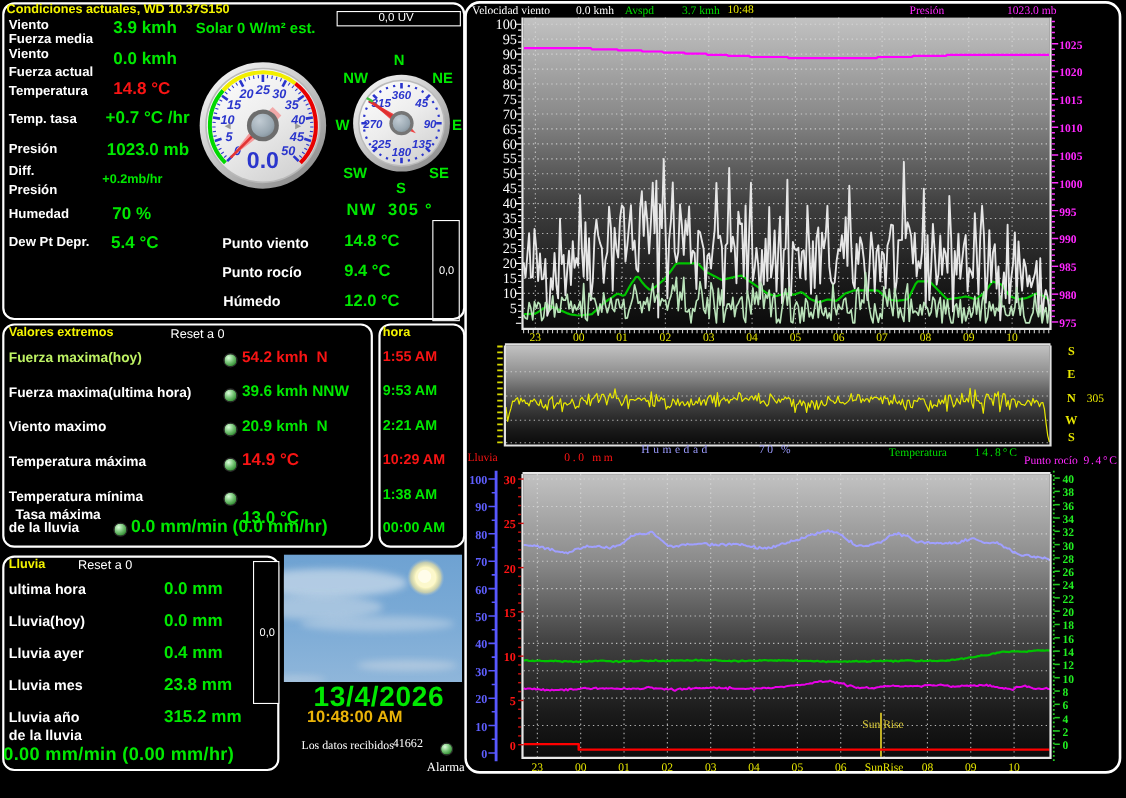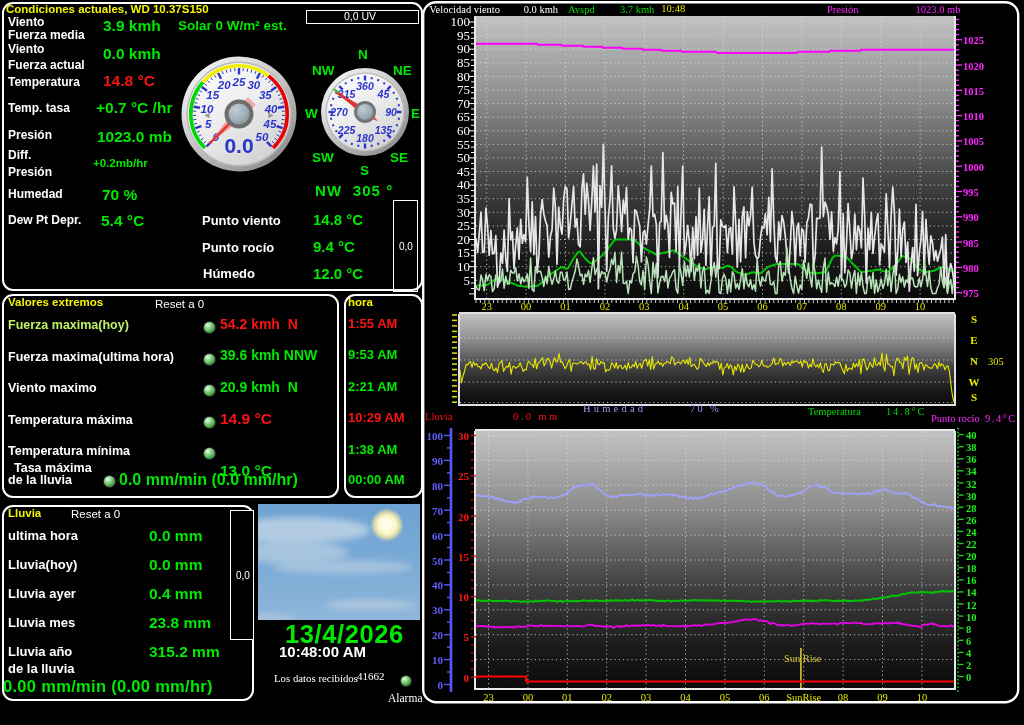--- a/index.html
+++ b/index.html
@@ -110,21 +110,21 @@
     <ellipse cx="40" cy="26" rx="72" ry="13" fill="#dce5ee" opacity="0.6" filter="url(#bl)"></ellipse>
     <ellipse cx="30" cy="48" rx="60" ry="11" fill="#d4dfe9" opacity="0.5" filter="url(#bl)"></ellipse>
     <ellipse cx="85" cy="63" rx="70" ry="7" fill="#d4dfe9" opacity="0.45" filter="url(#bl)"></ellipse>
     <ellipse cx="112" cy="101" rx="46" ry="5" fill="#ccd8e4" opacity="0.55" filter="url(#bl)"></ellipse>
     <ellipse cx="10" cy="114" rx="28" ry="4" fill="#ccd8e4" opacity="0.45" filter="url(#bl)"></ellipse>
     <circle cx="129" cy="21" r="17" fill="url(#sun)"></circle>
     <circle cx="129" cy="21" r="9.5" fill="#fcf8cc"></circle>
     <circle cx="128" cy="20" r="6" fill="#fffdea"></circle>
   </svg>
 <div style="position:absolute;left:285px;top:619.5px;font-size:25.5px;color:#00e800;font-weight:bold;font-family:'Liberation Sans',sans-serif;line-height:1.12;white-space:nowrap;letter-spacing:0.6px">13/4/2026</div>
-<div style="position:absolute;left:279px;top:644px;font-size:15px;color:#ffffff;font-weight:bold;font-family:'Liberation Sans',sans-serif;line-height:1.12;white-space:nowrap;">10:48:00 AM</div>
+<div style="position:absolute;left:279px;top:644px;font-size:15px;color:#eab308;font-weight:bold;font-family:'Liberation Sans',sans-serif;line-height:1.12;white-space:nowrap;">10:48:00 AM</div>
 <div style="position:absolute;left:274px;top:671.5px;font-size:10.8px;color:#fff;font-weight:normal;font-family:'Liberation Serif',serif;line-height:1.12;white-space:nowrap;">Los datos recibidos</div>
 <div style="position:absolute;left:357px;top:669.5px;font-size:11px;color:#fff;font-weight:normal;font-family:'Liberation Serif',serif;line-height:1.12;white-space:nowrap;">41662</div>
 <div class="led" style="left:400px;top:675px;width:12px;height:12px"></div>
 <div style="position:absolute;left:388px;top:692px;font-size:11.5px;color:#fff;font-weight:normal;font-family:'Liberation Serif',serif;line-height:1.12;white-space:nowrap;">Alarma</div>
 <svg width="598" height="703" viewBox="422 1 598 703" style="position:absolute;left:422px;top:1px">
 <defs>
       <linearGradient id="pg" x1="0" y1="0" x2="0" y2="1">
         <stop offset="0" stop-color="#c2c2c2"></stop>
         <stop offset="0.3" stop-color="#8c8c8c"></stop>
         <stop offset="0.6" stop-color="#404040"></stop>

